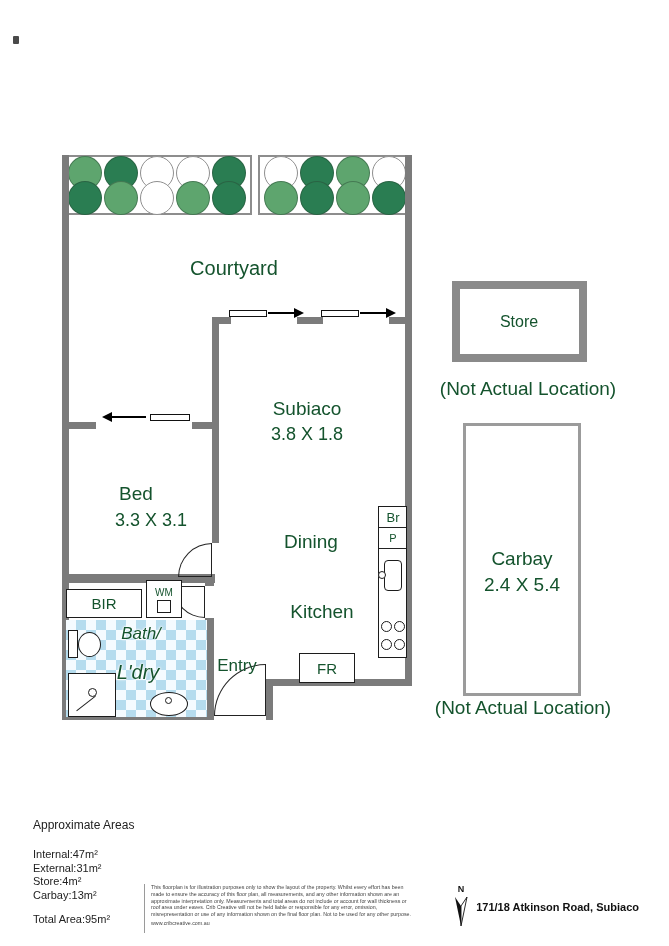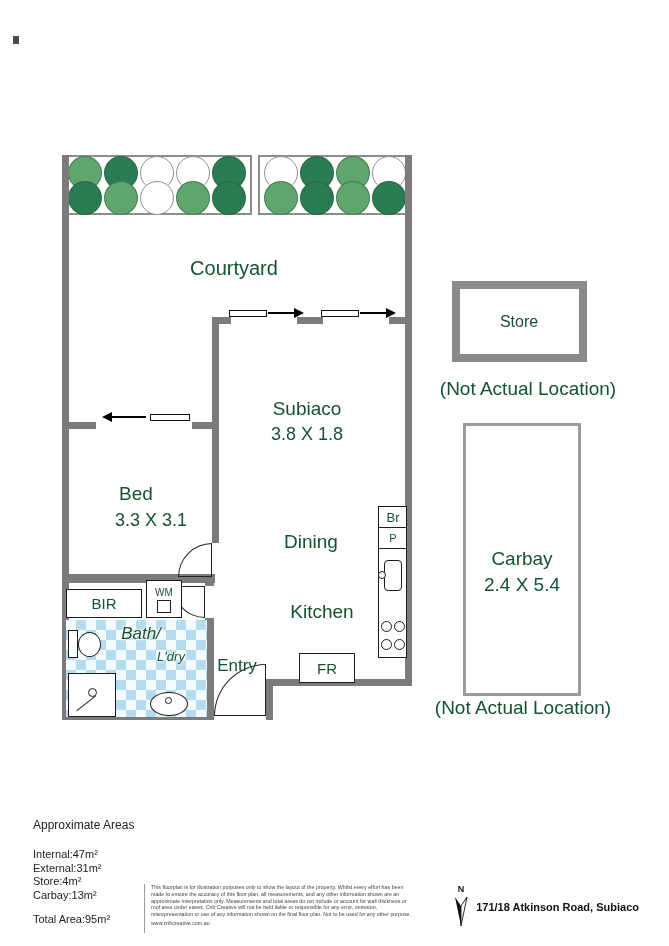--- a/index.html
+++ b/index.html
@@ -132,21 +132,21 @@
   <div class="circle" style="left:165px;top:697px;width:7px;height:7px;"></div>
 
   <div class="label" style="left:234px;top:268px;font-size:20px;">Courtyard</div>
   <div class="label" style="left:307px;top:409px;font-size:19px;">Subiaco</div>
   <div class="label" style="left:307px;top:434px;font-size:18px;">3.8 X 1.8</div>
   <div class="label" style="left:136px;top:494px;font-size:19px;text-align:center;">Bed</div>
   <div class="label" style="left:151px;top:520px;font-size:18px;">3.3 X 3.1</div>
   <div class="label" style="left:311px;top:542px;font-size:19px;">Dining</div>
   <div class="label" style="left:322px;top:612px;font-size:19px;">Kitchen</div>
   <div class="label halo" style="left:141px;top:634px;font-size:17px;">Bath/</div>
-  <div class="label halo" style="left:138px;top:656px;font-size:13px;margin-left:33px;">L'dry</div>
+  <div class="label halo" style="left:138px;top:672px;font-size:20px;">L'dry</div>
   <div class="label" style="left:237px;top:666px;font-size:17px;">Entry</div>
 
   <div class="storebox" style="left:452px;top:281px;width:135px;height:81px;"></div>
   <div class="label" style="left:519px;top:322px;font-size:16px;">Store</div>
   <div class="label" style="left:528px;top:389px;font-size:19px;">(Not Actual Location)</div>
 
   <div class="carbaybox" style="left:463px;top:423px;width:118px;height:273px;"></div>
   <div class="label" style="left:522px;top:559px;font-size:19px;text-align:right;">Carbay</div>
   <div class="label" style="left:522px;top:585px;font-size:19px;">2.4 X 5.4</div>
   <div class="label" style="left:523px;top:708px;font-size:19px;">(Not Actual Location)</div>

